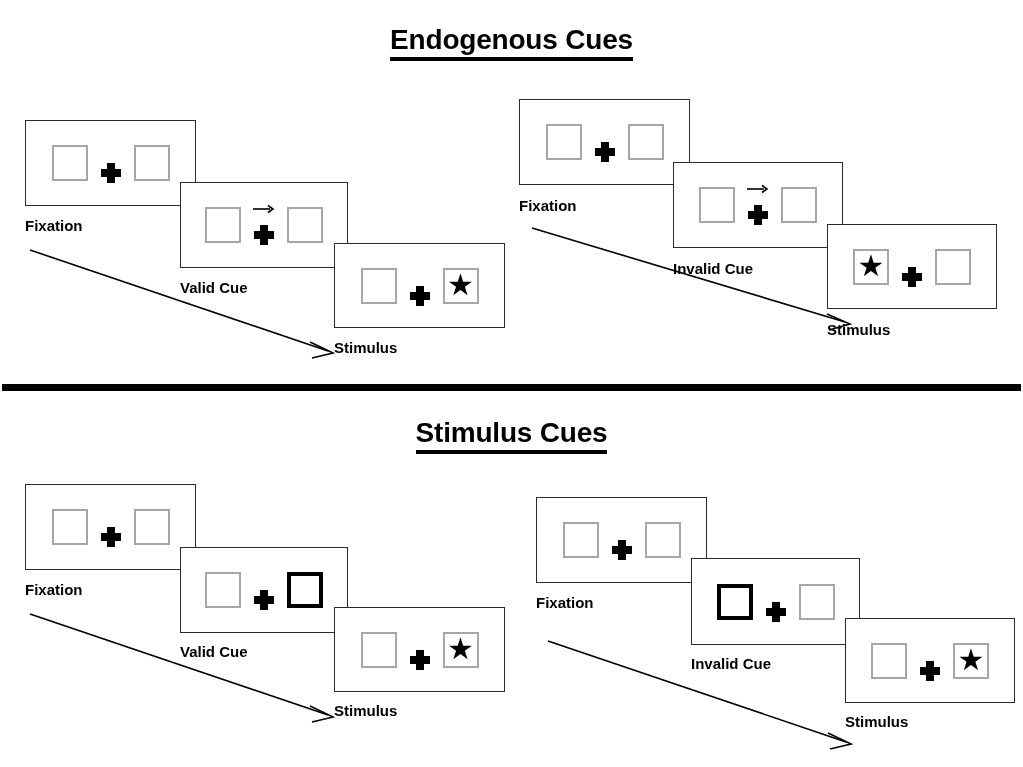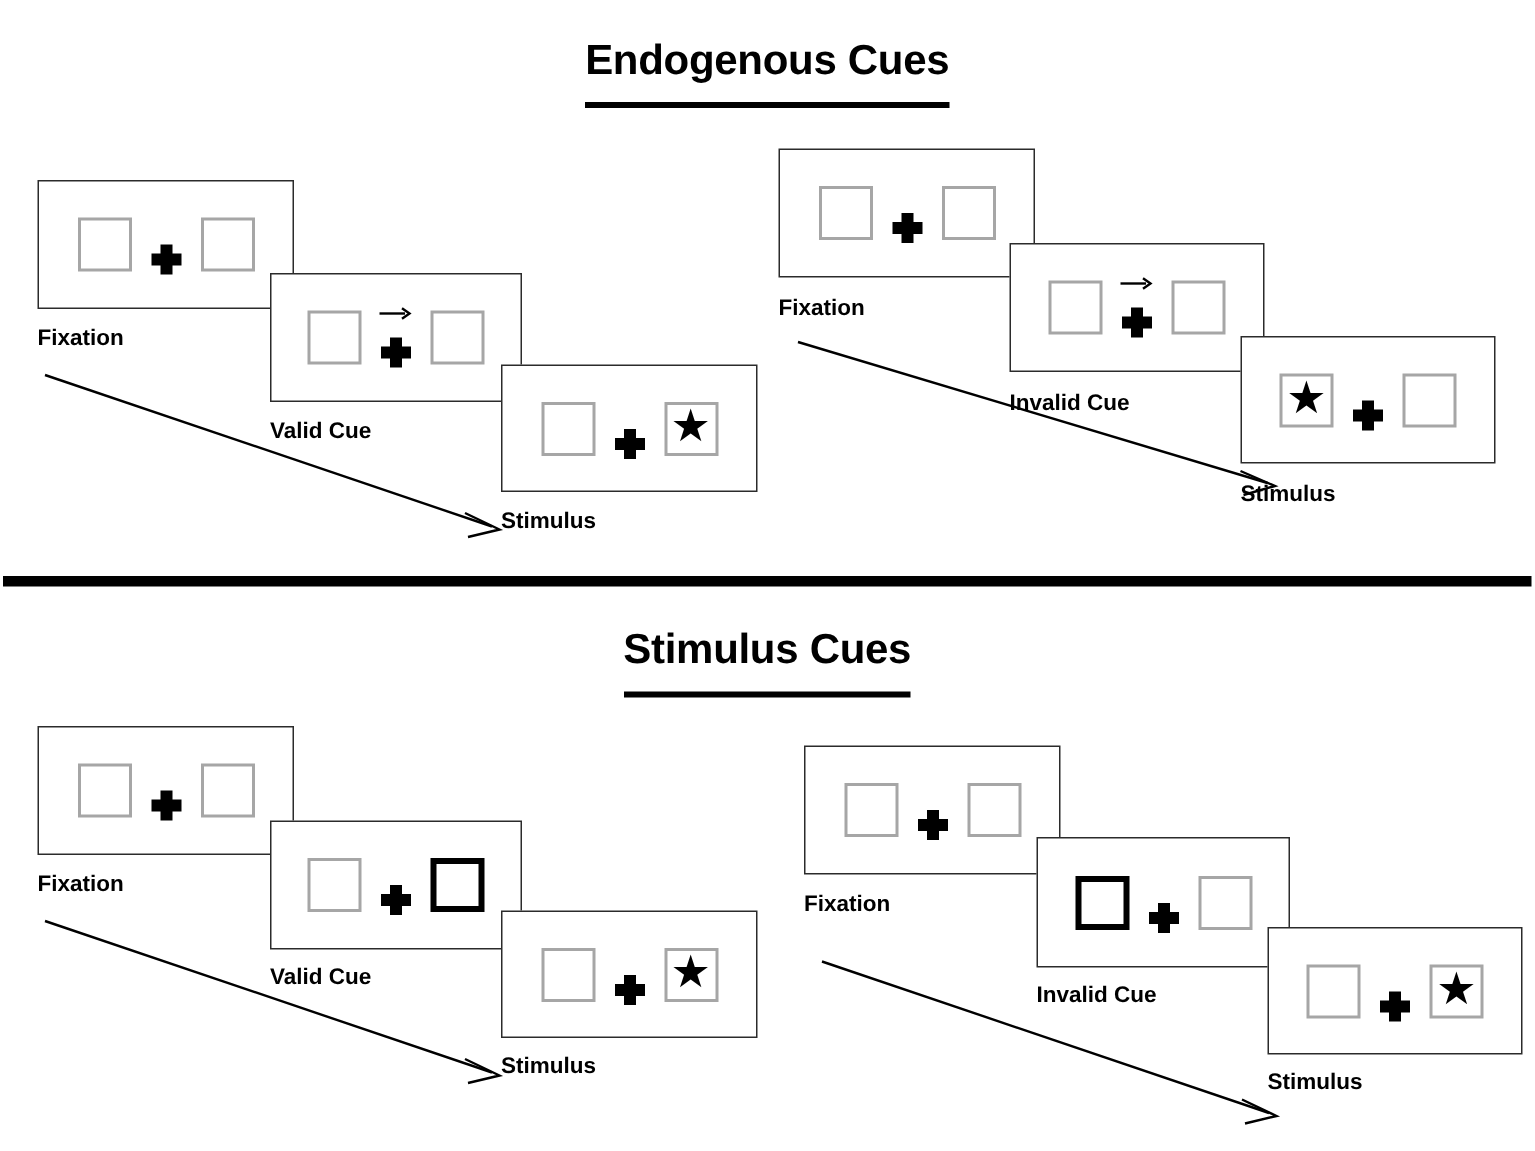--- a/index.html
+++ b/index.html
@@ -22,21 +22,21 @@
     left: 0;
     width: 1023px;
     text-align: center;
     font-size: 28px;
     font-weight: bold;
     letter-spacing: -0.2px;
   }
   .section-title span {
     display: inline-block;
     border-bottom: 4px solid #000;
-    padding-bottom: 12px;
+    padding-bottom: 1px;
   }
 
   
   .divider {
     position: absolute;
     left: 2px;
     width: 1019px;
     height: 7px;
     background: #000;
   }

